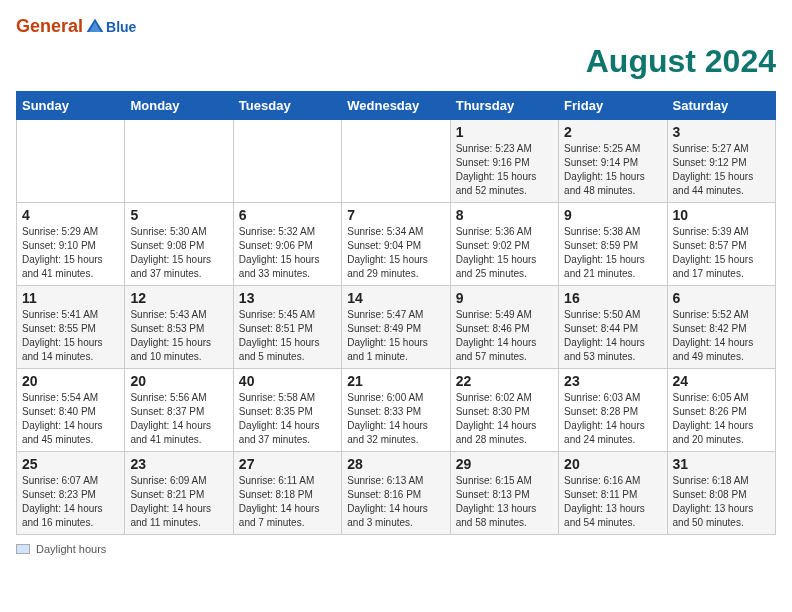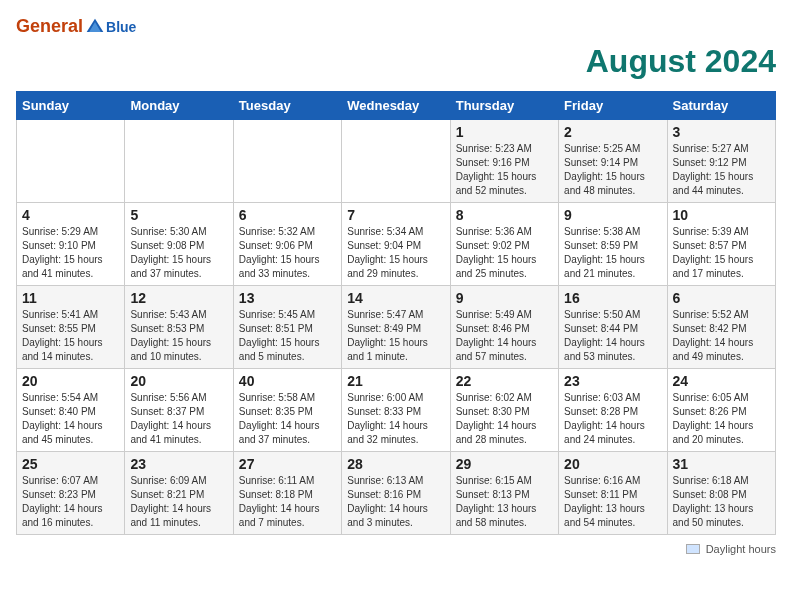--- a/index.html
+++ b/index.html
@@ -93,21 +93,20 @@
     .empty-cell {
       background: #fff !important;
     }
     .legend {
       margin-top: 8px;
       font-size: 11px;
       color: #555;
       display: flex;
       align-items: center;
       gap: 6px;
-      justify-content: flex-end;
     }
     .legend-box {
       width: 14px;
       height: 10px;
       background: #d0e4ff;
       border: 1px solid #aaa;
       display: inline-block;
     }
   </style>
 </head>

